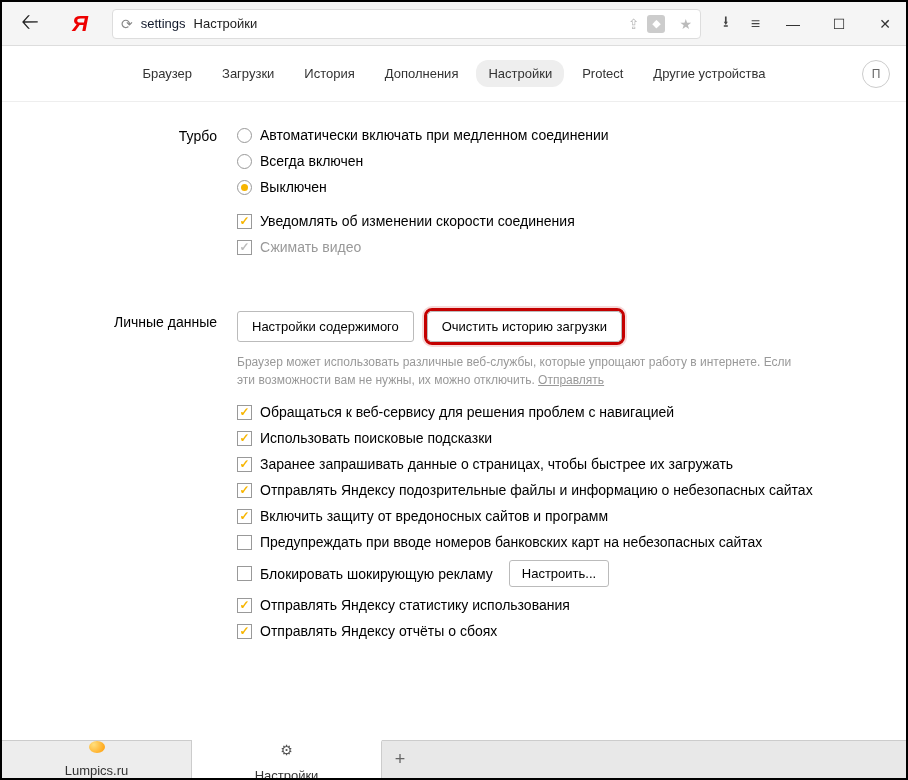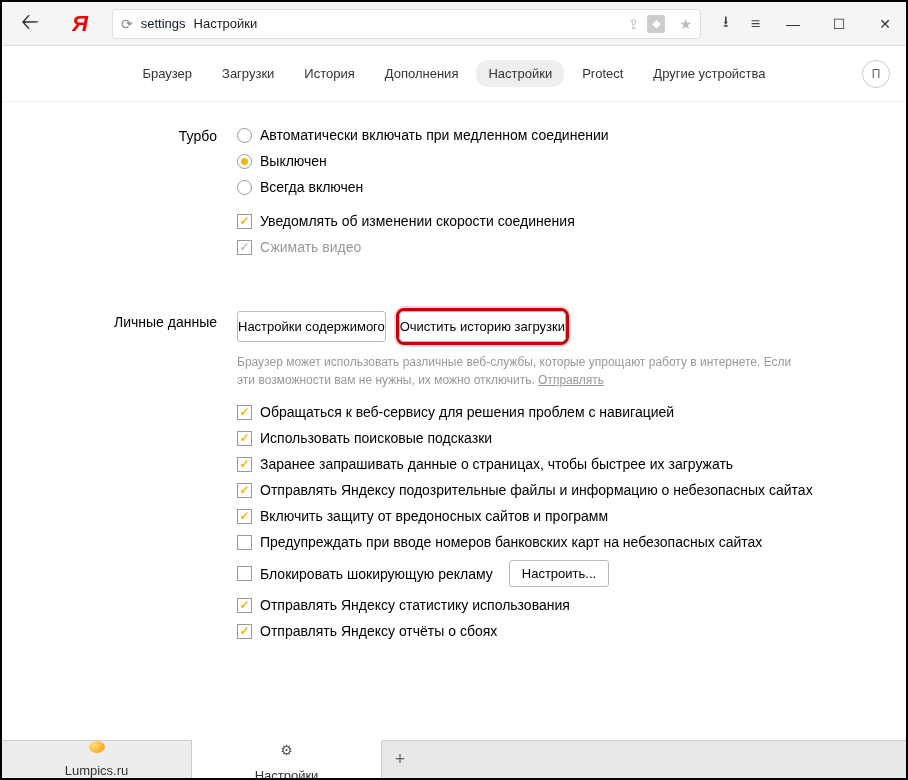--- a/index.html
+++ b/index.html
@@ -38,21 +38,21 @@
   .section-body { flex:1; font-size:14px; color:#000; }
 
   .opt { display:flex; align-items:center; gap:8px; padding:5px 0; }
   .radio { width:15px; height:15px; border:1px solid #999; border-radius:50%; display:inline-flex; align-items:center; justify-content:center; background:#fff; cursor:pointer; flex-shrink:0; }
   .radio.sel::after { content:""; width:7px; height:7px; background:#f7b500; border-radius:50%; display:block; }
   .check { width:15px; height:15px; border:1px solid #999; background:#fff; display:inline-flex; align-items:center; justify-content:center; cursor:pointer; font-size:12px; color:#f7b500; font-weight:bold; flex-shrink:0; line-height:1; }
   .check.on::after { content:"✓"; }
   .check.ongray { color:#bbb; }
   .check.ongray::after { content:"✓"; }
 
-  .btn { display:inline-block; border:1px solid #bbb; border-radius:3px; padding:7px 0; font-size:13px; background:#fff; cursor:pointer; margin-right:6px; }
+  .btn { display:inline-block; border:1px solid #bbb; border-radius:3px; padding:7px 14px; font-size:13px; background:#fff; cursor:pointer; margin-right:6px; }
   .btn.small { padding:5px 12px; margin-left:8px; }
 
   .highlight { border:3px solid #c40000; border-radius:8px; padding:0; box-shadow:0 0 0 2px rgba(196,0,0,0.15); display:inline-block; }
   .highlight .btn { margin:0; border-radius:5px; }
 
   .grey-note { font-size:12px; color:#999; line-height:1.5; margin:8px 0 10px 0; max-width:560px; }
   .grey-note .link { text-decoration:underline; cursor:pointer; }
 
   
   .tabbar { position:absolute; bottom:0; left:0; right:0; height:38px; background:#e8e8e8; border-top:1px solid #ccc; display:flex; align-items:stretch; }
@@ -109,26 +109,26 @@
 <div class="content">
 
   <div class="section" style="margin-top:16px;">
     <div class="section-label">Турбо</div>
     <div class="section-body">
       <div class="opt">
         <span class="radio"></span>
         <span>Автоматически включать при медленном соединении</span>
       </div>
       <div class="opt">
+        <span class="radio"></span>
+        <span>Всегда включен</span>
+      </div>
+      <div class="opt">
         <span class="radio sel"></span>
         <span>Выключен</span>
-      </div>
-      <div class="opt">
-        <span class="radio"></span>
-        <span>Всегда включен</span>
       </div>
       <div class="opt" style="margin-top:8px;">
         <span class="check on"></span>
         <span>Уведомлять об изменении скорости соединения</span>
       </div>
       <div class="opt">
         <span class="check ongray"></span>
         <span style="color:#999;">Сжимать видео</span>
       </div>
     </div>

